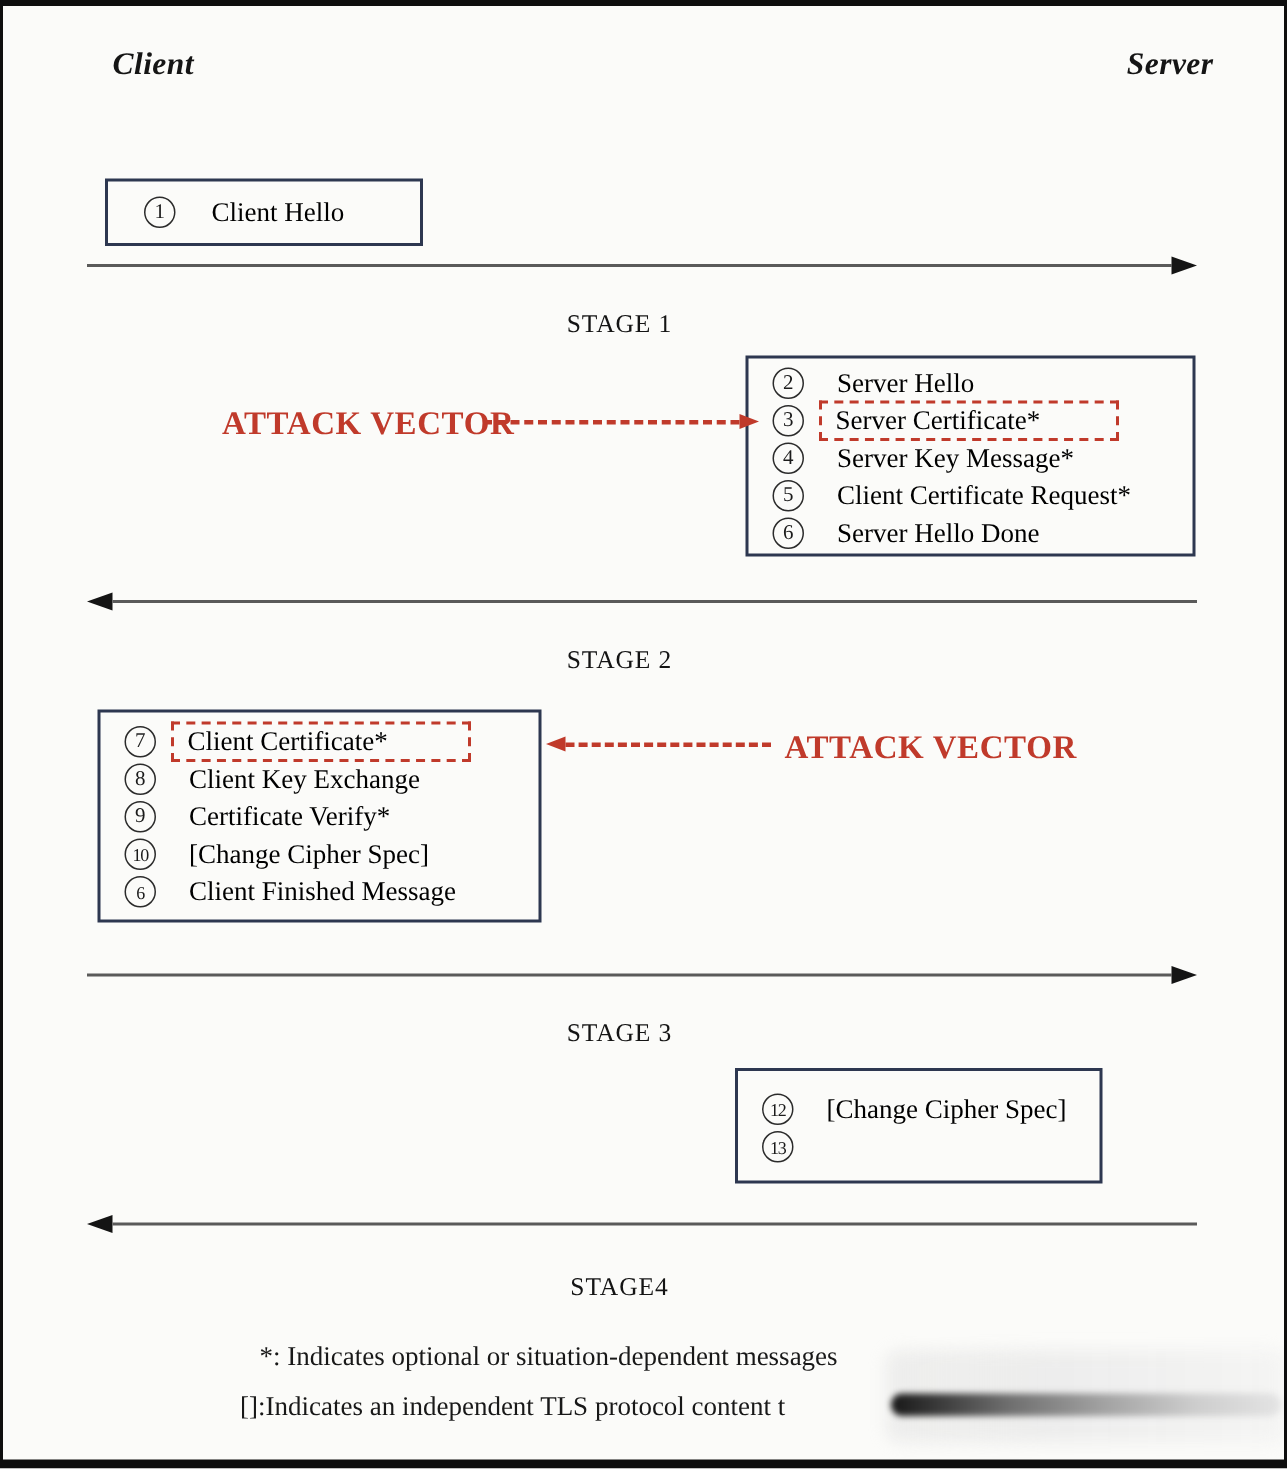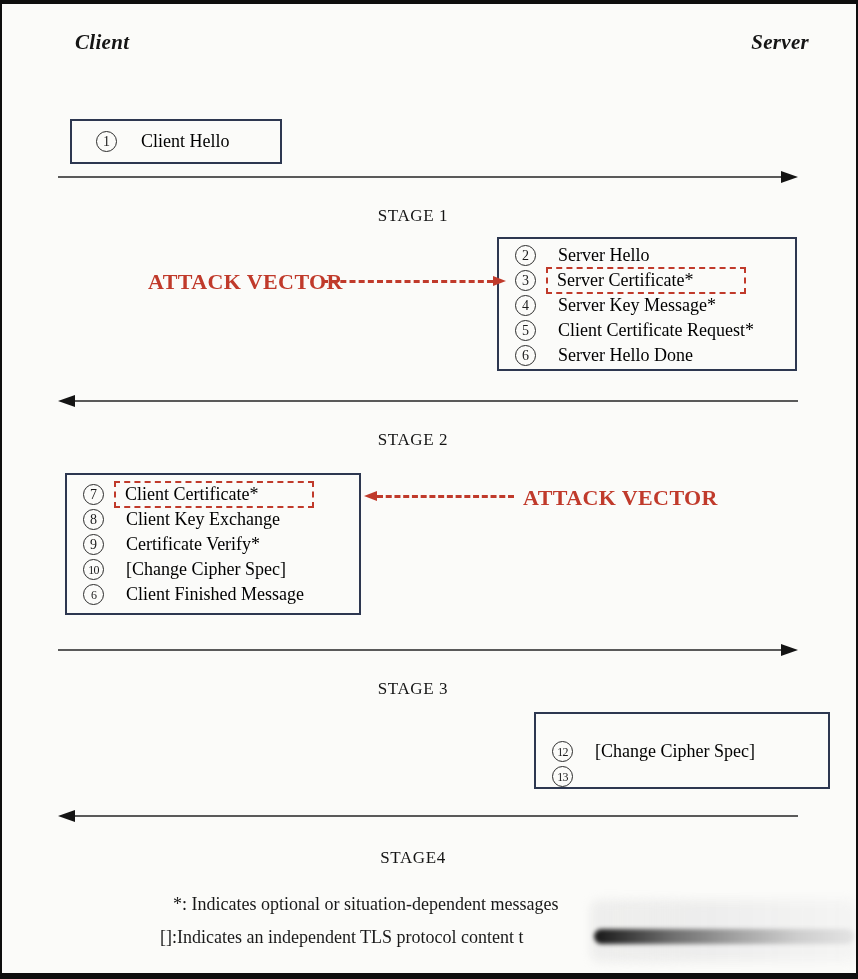--- a/index.html
+++ b/index.html
@@ -176,21 +176,21 @@
   </div>
   <div class="attack-label" style="left:521px;top:481px">ATTACK VECTOR</div>
 
   <div class="harrow" style="left:56px;top:639px;width:740px">
     <div class="hline"></div>
     <div class="hhead-r"></div>
   </div>
 
   <div class="stage" style="top:675px">STAGE 3</div>
 
-  <div class="msgbox" style="left:532px;top:708px;width:296px;height:77px;padding-top:25px">
+  <div class="msgbox" style="left:488px;top:708px;width:245px;height:77px;padding-top:13px">
     <div class="row">
       <span class="cnum wide">12</span>
       <span class="mlabel">[Change Cipher Spec]</span>
     </div>
     <div class="row">
       <span class="cnum wide">13</span>
     </div>
   </div>
 
   <div class="harrow" style="left:56px;top:805px;width:740px">

